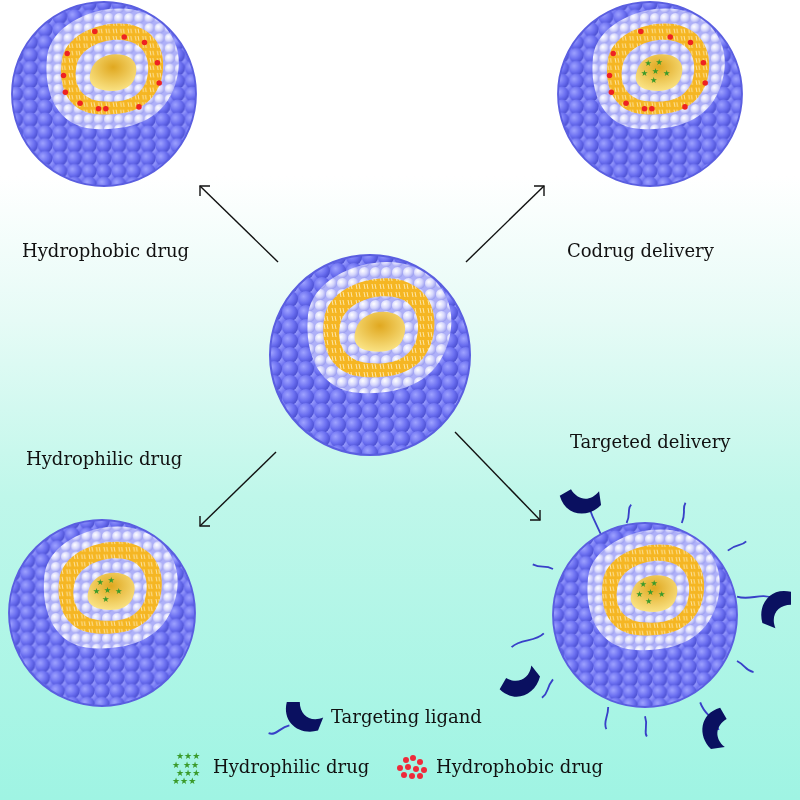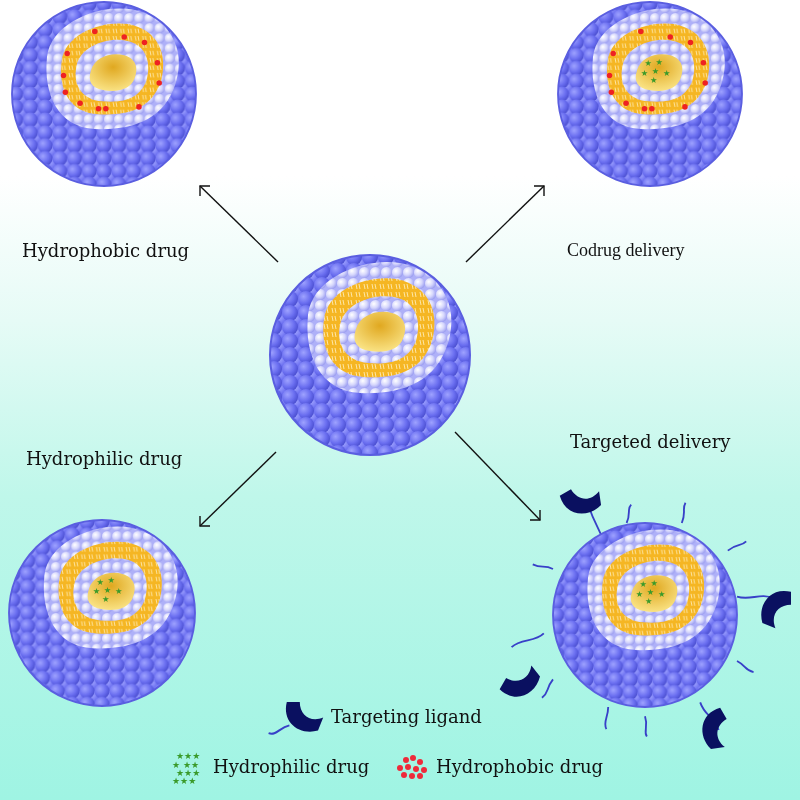--- a/index.html
+++ b/index.html
@@ -162,19 +162,19 @@
       <circle cx="408" cy="767" r="3"></circle>
       <circle cx="416" cy="769" r="3"></circle>
       <circle cx="424" cy="770" r="3"></circle>
     <circle cx="404" cy="775" r="3"></circle>
       <circle cx="412" cy="776" r="3"></circle>
       <circle cx="420" cy="776" r="3"></circle>
   </g>
 </svg>
 
 <div class="lbl" style="left:22px;top:240px;">Hydrophobic drug</div>
-<div class="lbl" style="left:567px;top:240px;font-family:Liberation Serif, serif;">Codrug delivery</div>
+<div class="lbl" style="left:567px;top:240px;">Codrug delivery</div>
 <div class="lbl" style="left:26px;top:448px;">Hydrophilic drug</div>
 <div class="lbl" style="left:570px;top:431px;">Targeted delivery</div>
 
 <div class="legend-text" style="left:331px;top:706px;">Targeting ligand</div>
 <div class="legend-text" style="left:213px;top:756px;">Hydrophilic drug</div>
 <div class="legend-text" style="left:436px;top:756px;">Hydrophobic drug</div>
 
 </body></html>

